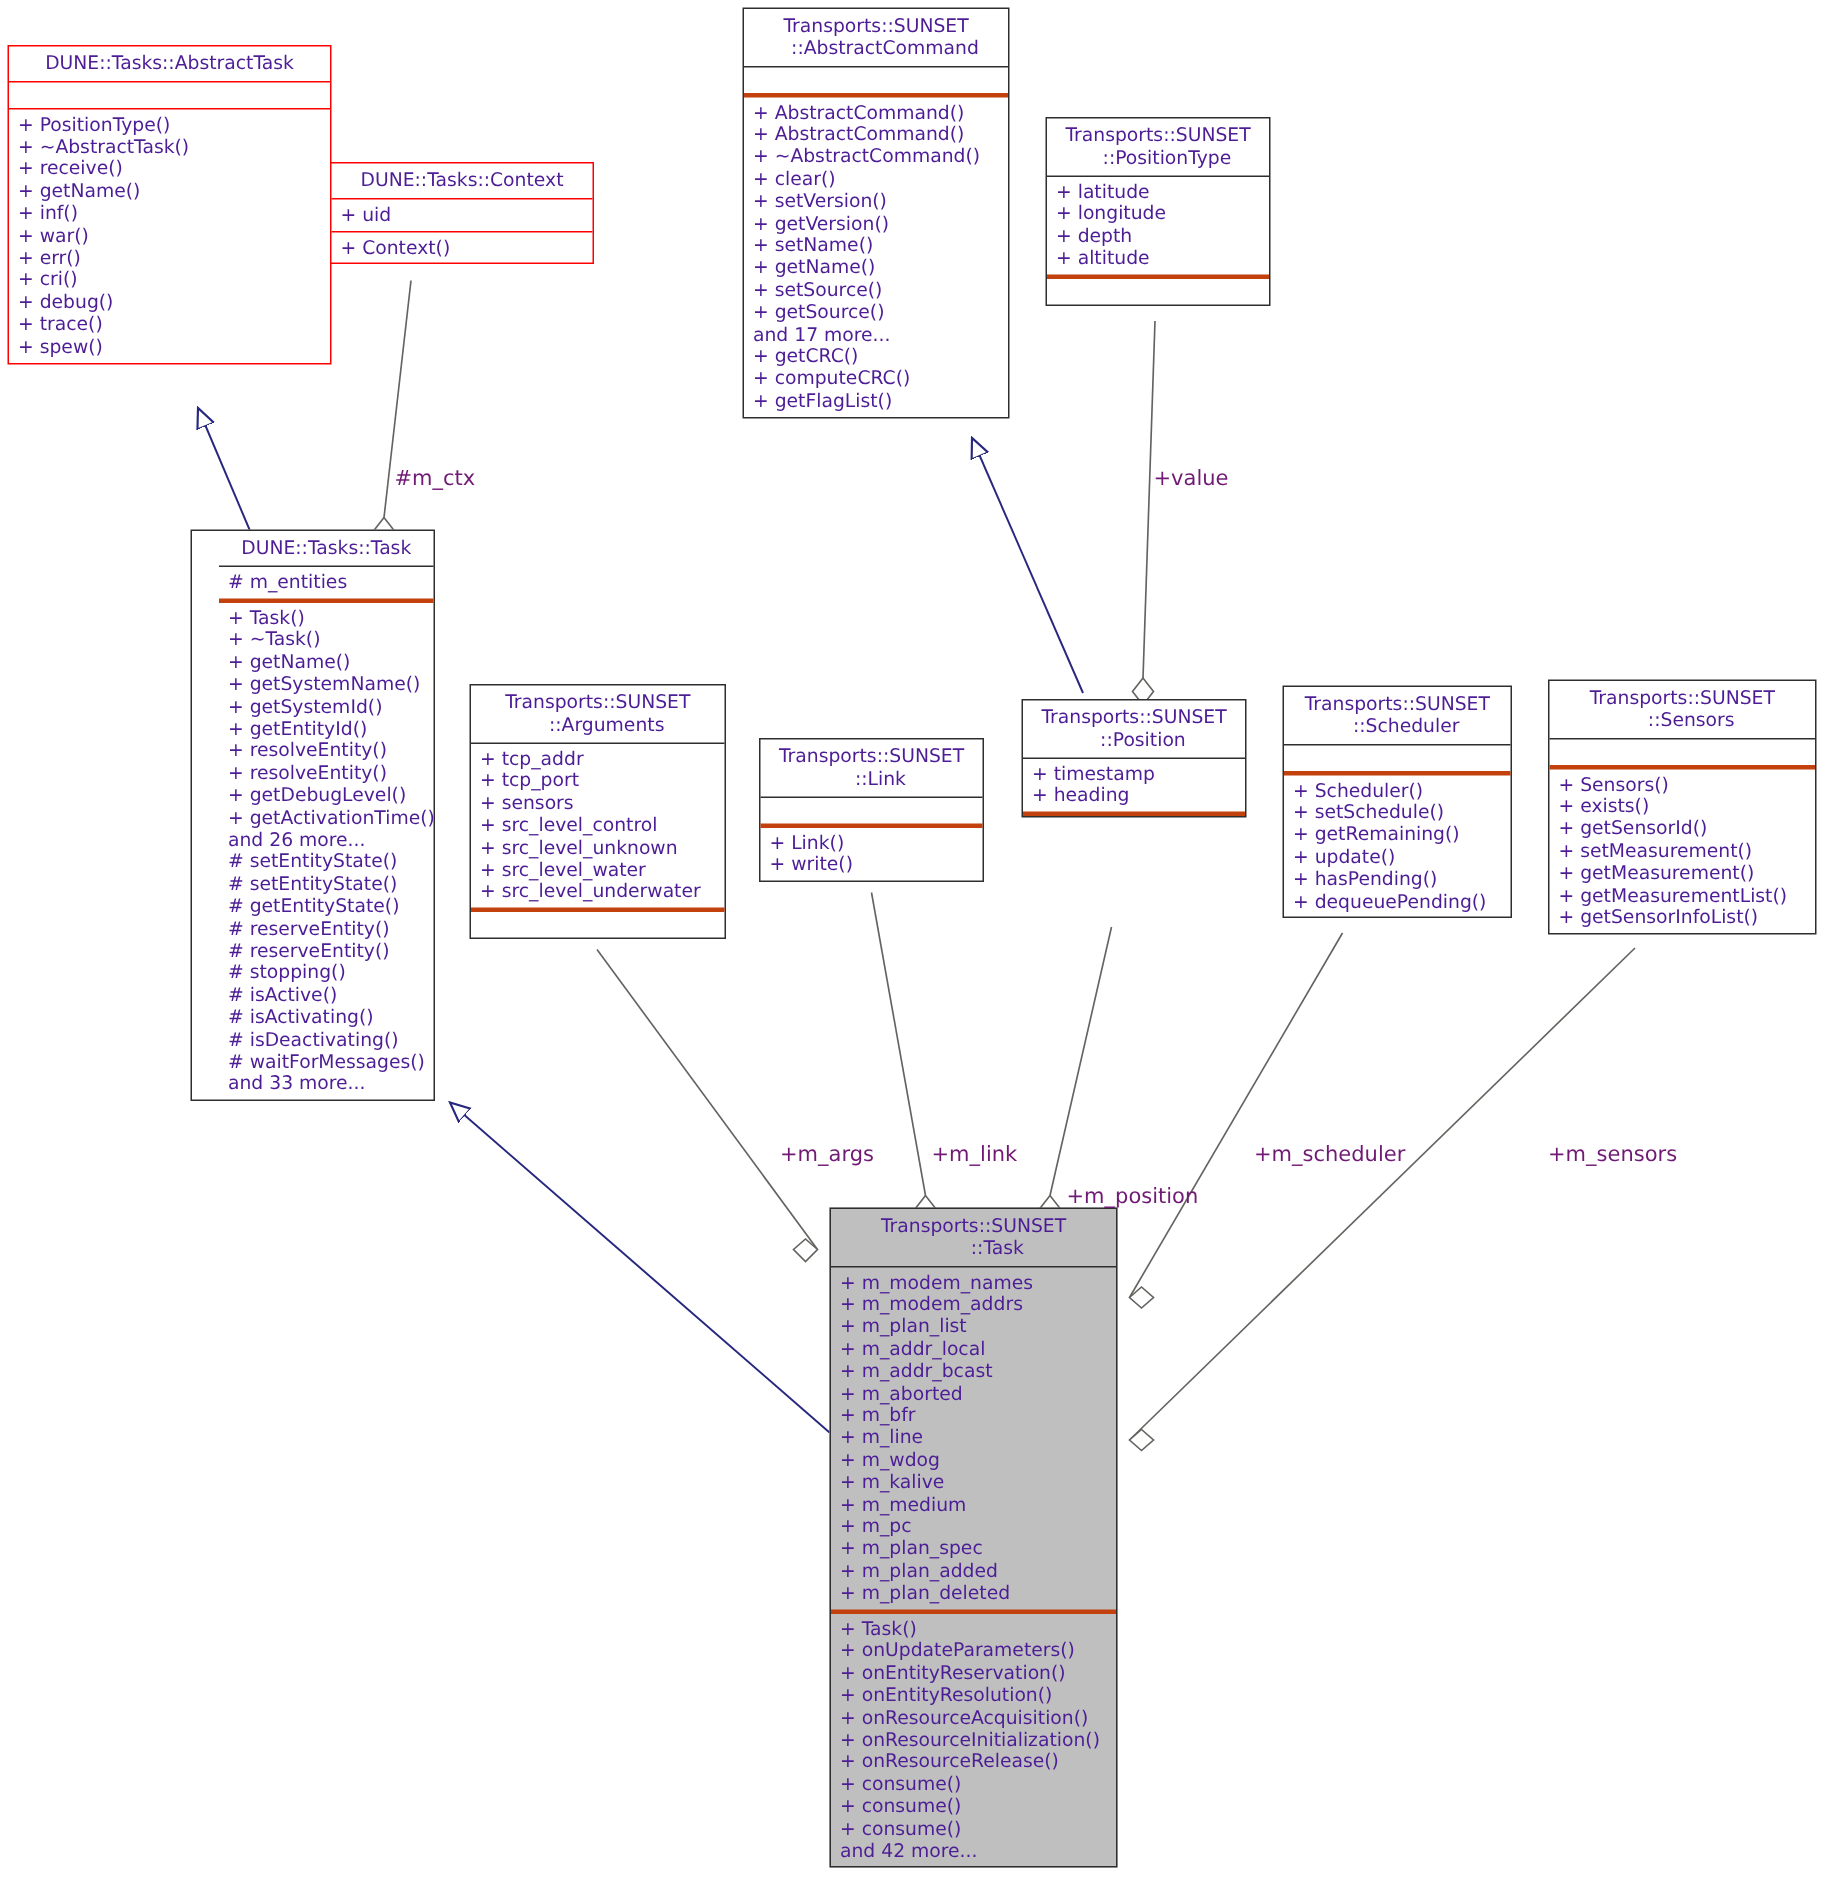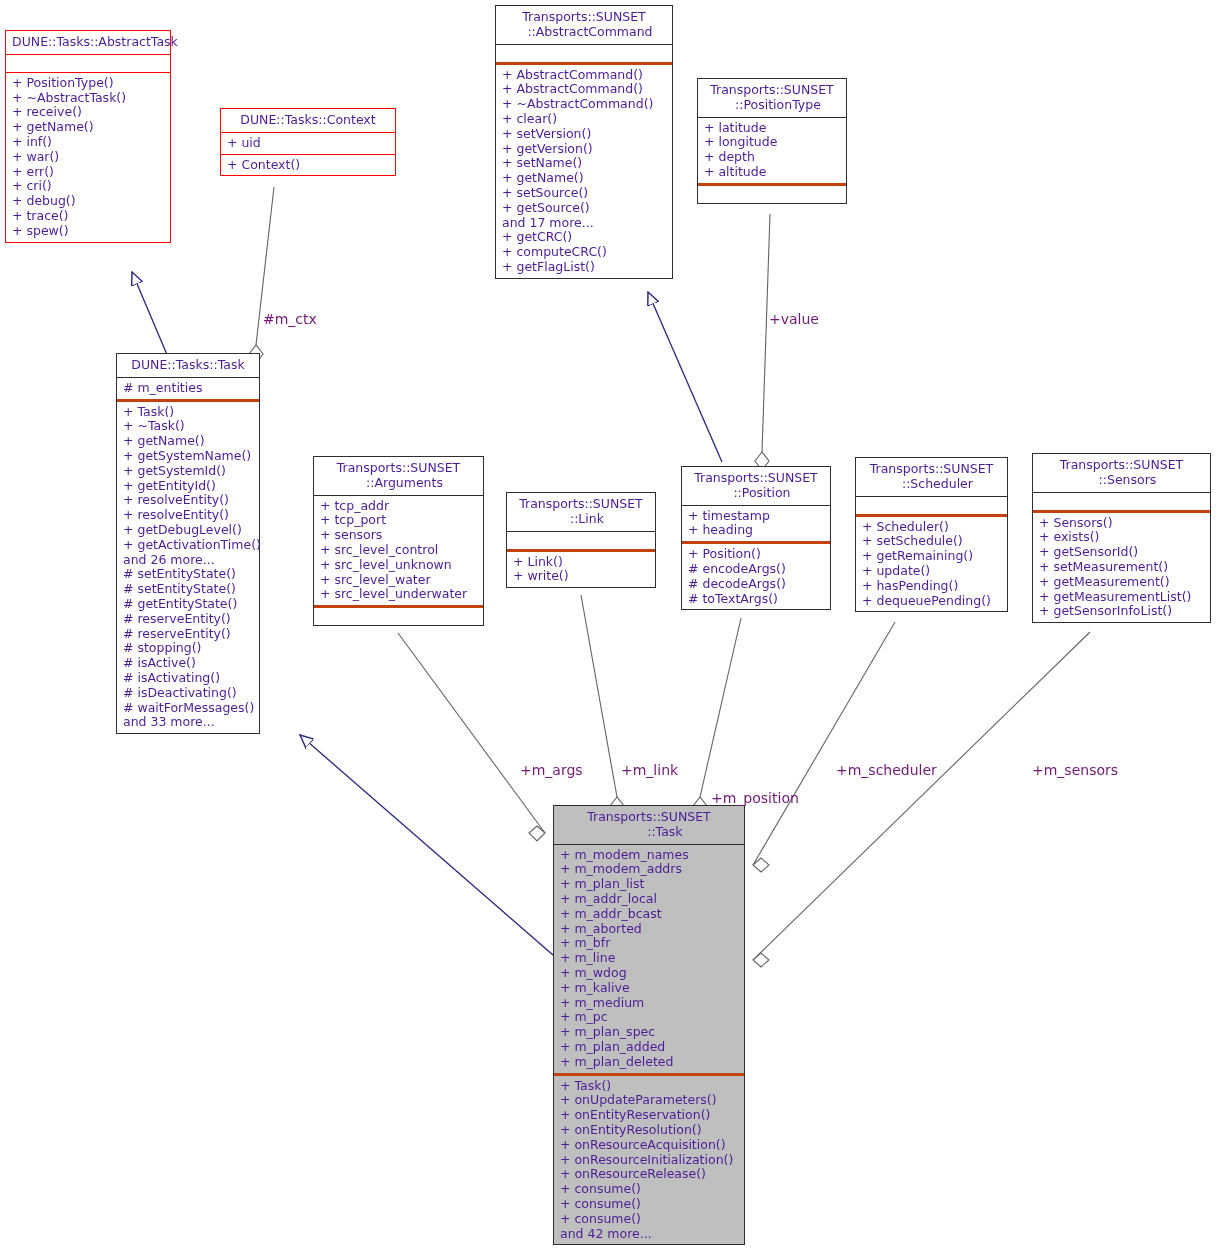--- a/index.html
+++ b/index.html
@@ -125,21 +125,21 @@
       <line x1="895" y1="622" x2="753" y2="865" stroke="#63635f" stroke-width="1.1"></line>
       <polygon points="753,865 761,858 769,865 761,872" fill="#ffffff" stroke="#63635f" stroke-width="1.1"></polygon>
     </g>
 
     <g>
       <line x1="1090" y1="632" x2="753" y2="960" stroke="#63635f" stroke-width="1.1"></line>
       <polygon points="753,960 761,953 769,960 761,967" fill="#ffffff" stroke="#63635f" stroke-width="1.1"></polygon>
     </g>
   </svg>
 
-  <div class="umlbox redbox" style="left:5px; top:30px; width:166px;">
+  <div class="umlbox redbox" style="left:5px; top:30px; width:216px;">
     <div class="uml-title">DUNE::Tasks::AbstractTask</div>
     <div class="uml-attrs">
       <div class="empty-row"></div>
     </div>
     <div class="uml-ops">
       <div>+ PositionType()</div>
       <div>+ ~AbstractTask()</div>
       <div>+ receive()</div>
       <div>+ getName()</div>
       <div>+ inf()</div>
@@ -193,21 +193,21 @@
       <div>+ latitude</div>
       <div>+ longitude</div>
       <div>+ depth</div>
       <div>+ altitude</div>
     </div>
     <div class="uml-ops">
       <div class="empty-row"></div>
     </div>
   </div>
 
-  <div class="umlbox" style="left:116px; top:353px; width:144px;">
+  <div class="umlbox" style="left:127px; top:353px; width:163px;padding-left:18px;">
     <div class="uml-title">DUNE::Tasks::Task</div>
     <div class="uml-attrs">
       <div># m_entities</div>
     </div>
     <div class="uml-ops">
       <div>+ Task()</div>
       <div>+ ~Task()</div>
       <div>+ getName()</div>
       <div>+ getSystemName()</div>
       <div>+ getSystemId()</div>
@@ -260,26 +260,20 @@
     </div>
   </div>
 
   <div class="umlbox" style="left:681px; top:466px; width:150px;">
     <div class="uml-title">Transports::SUNSET
    ::Position</div>
     <div class="uml-attrs">
       <div>+ timestamp</div>
       <div>+ heading</div>
     </div>
-    <div class="uml-ops">
-      <div>+ Position()</div>
-      <div># encodeArgs()</div>
-      <div># decodeArgs()</div>
-      <div># toTextArgs()</div>
-    </div>
   </div>
 
   <div class="umlbox" style="left:855px; top:457px; width:153px;">
     <div class="uml-title">Transports::SUNSET
    ::Scheduler</div>
     <div class="uml-attrs">
       <div class="empty-row"></div>
     </div>
     <div class="uml-ops">
       <div>+ Scheduler()</div>

